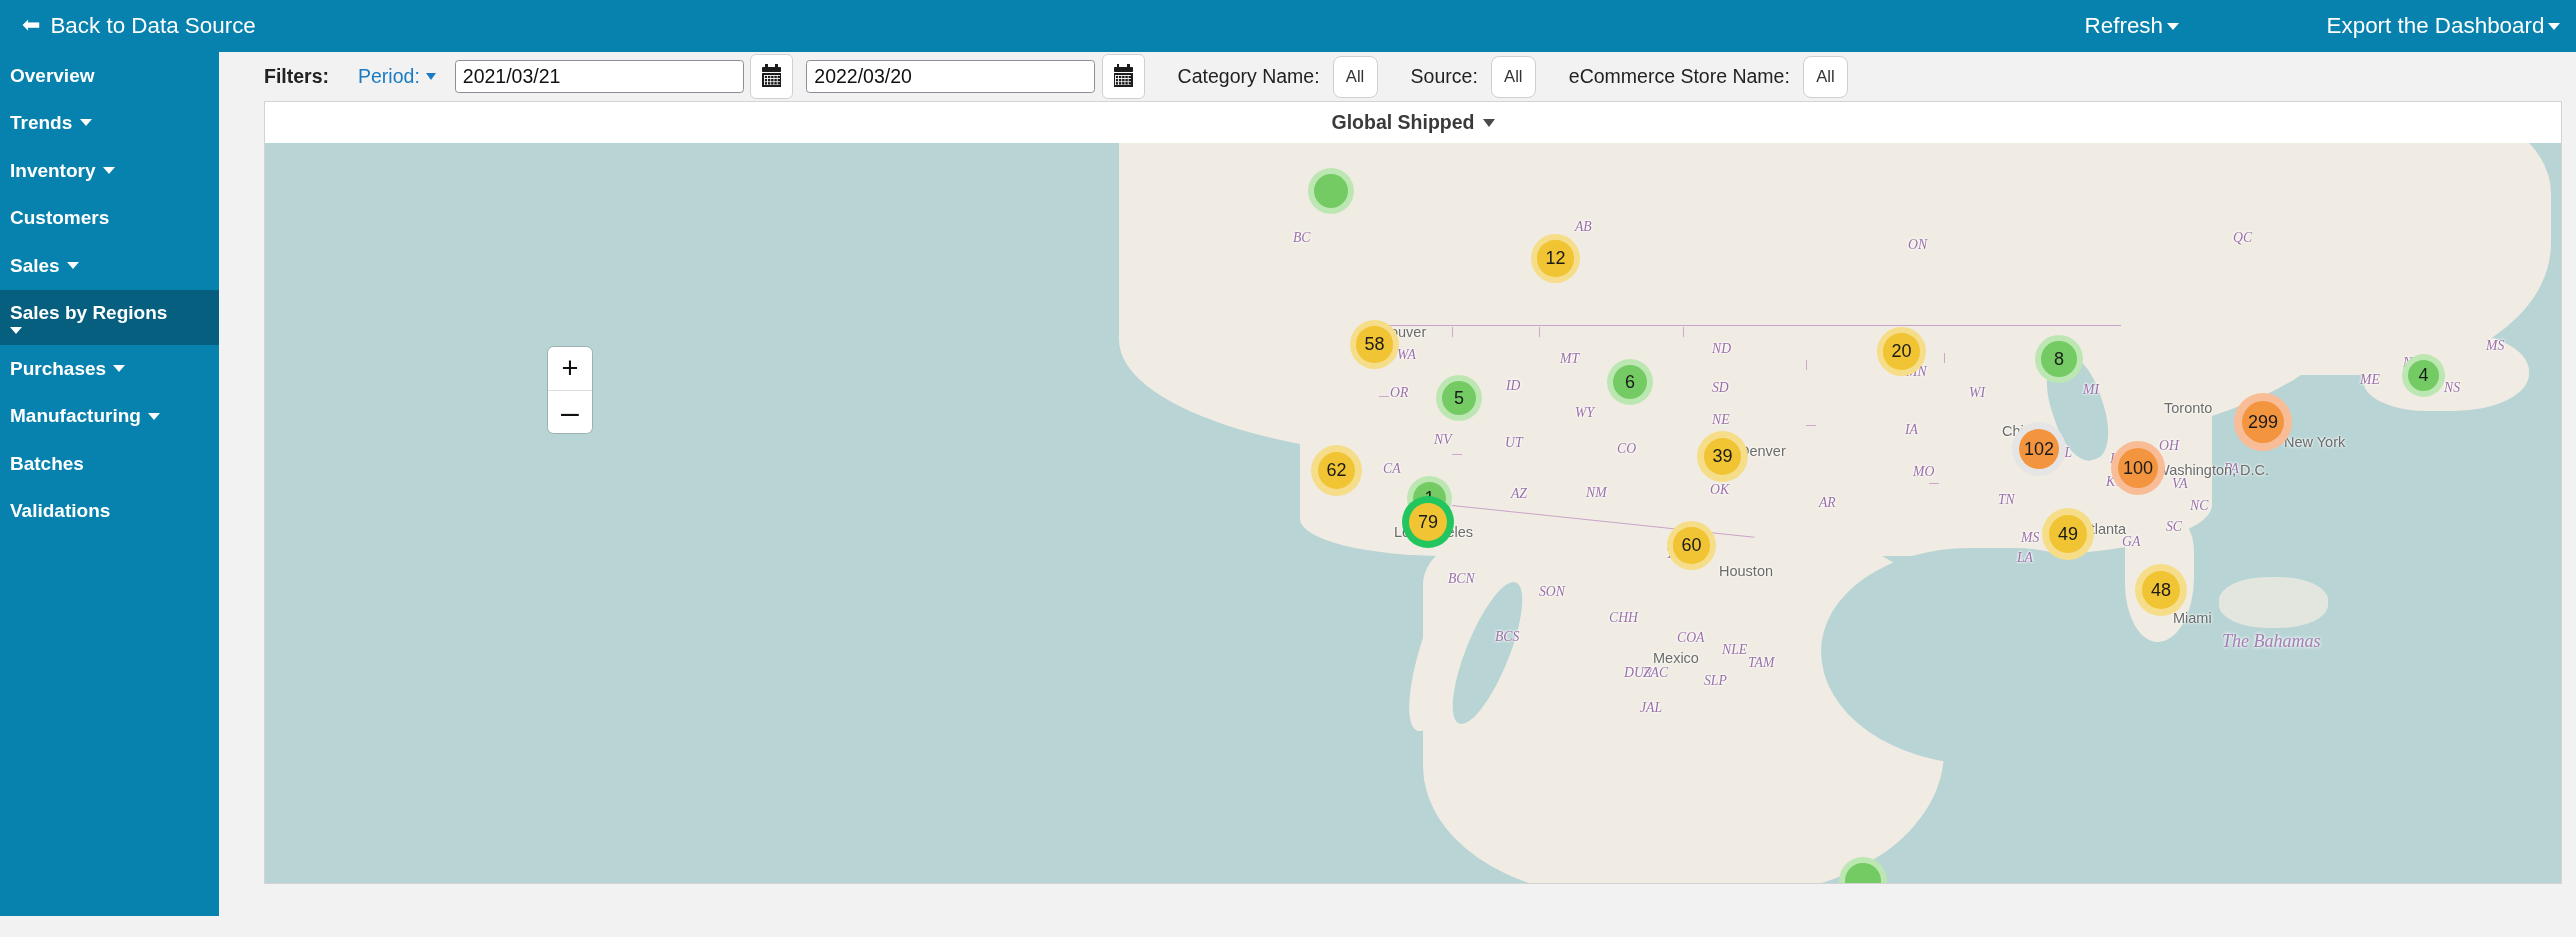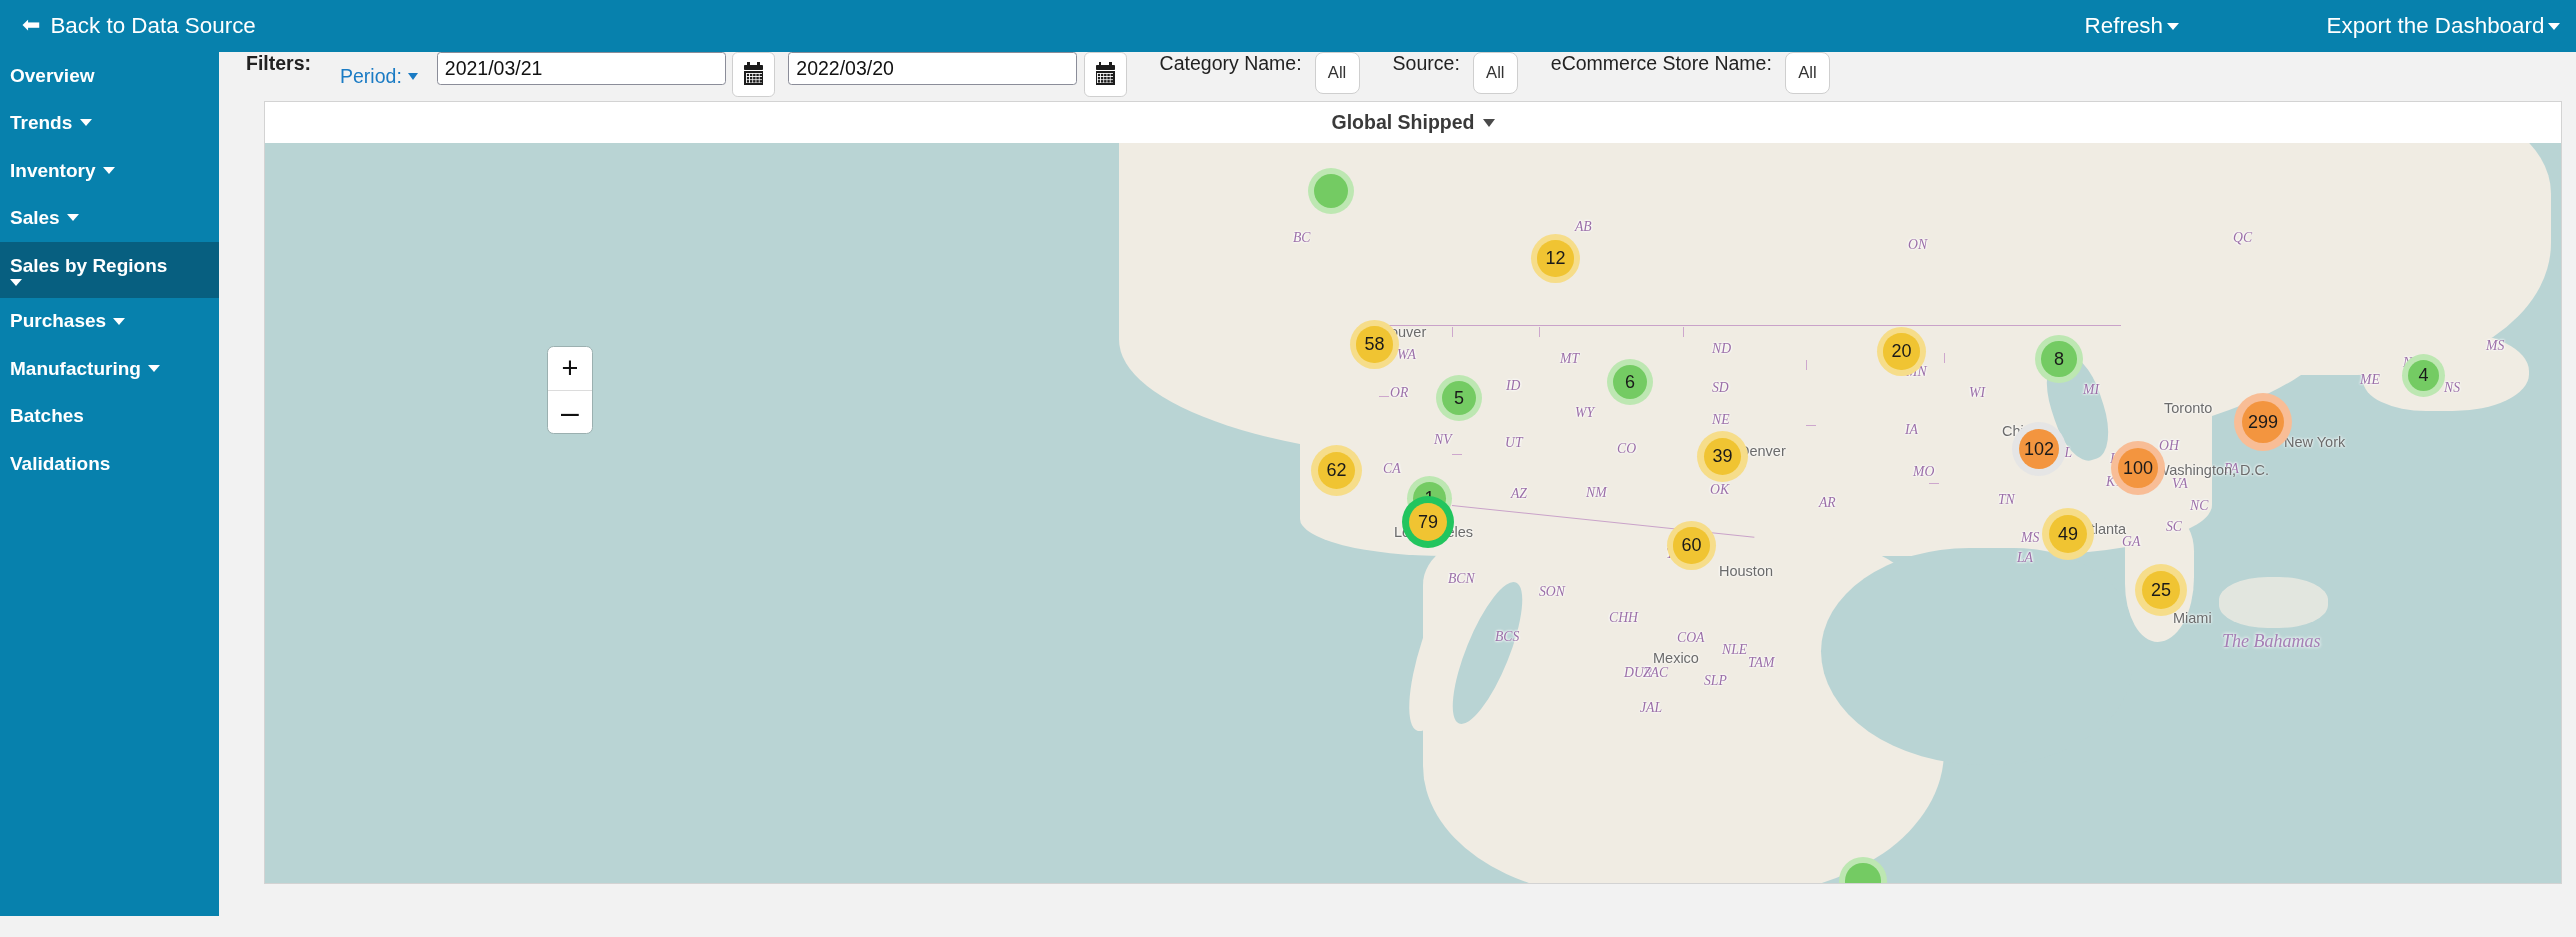--- a/index.html
+++ b/index.html
@@ -53,22 +53,22 @@
   .caret-block { display:block; margin-top: 1.4px; margin-left: 0; }
 
   
   .main {
     position: absolute; left: 219px; top: 52px;
     width: 2357px; height: 886px; background: #f2f2f2;
   }
 
   
   .filters {
-    height: 49px; display: flex; 
-    padding-left: 27px; gap: 0; background: #f2f2f2;
+    height: 49px; display: flex; align-items: center;
+    padding-left: 45px; gap: 0; background: #f2f2f2;
   }
   .filters-label { font-size: 19.5px; font-weight: bold; color: #222; margin-right: 29px; }
   .period-label {
     font-size: 19.5px; color: #1a7bc4; cursor: pointer;
     display: flex; align-items: center; margin-right: 19px; white-space: nowrap;
   }
   .caret-blue {
     display: inline-block; width: 0; height: 0; margin-left: 5.8px;
     border-left: 5.8px solid transparent; border-right: 5.8px solid transparent;
     border-top: 7.2px solid #1a7bc4;
@@ -208,20 +208,21 @@
       <span>Export the Dashboard</span>
       <span class="caret-white"></span>
     </div>
   </div>
 </div>
 
 <div class="sidebar" id="sidebar">
     <div class="side-item"><span>Overview</span></div>
     <div class="side-item"><span>Trends</span><span class="caret-side"></span></div>
     <div class="side-item"><span>Inventory</span><span class="caret-side"></span></div>
+    <div class="side-item"><span>Customers</span></div>
     <div class="side-item"><span>Sales</span><span class="caret-side"></span></div>
     <div class="side-item active"><span>Sales by Regions</span><span class="caret-side caret-block"></span></div>
     <div class="side-item"><span>Purchases</span><span class="caret-side"></span></div>
     <div class="side-item"><span>Manufacturing</span><span class="caret-side"></span></div>
     <div class="side-item"><span>Batches</span></div>
     <div class="side-item"><span>Validations</span></div>
   </div>
 
 <div class="main">
 
@@ -434,21 +435,21 @@
           <div class="cluster" style="left: 1777px; top: 365px; width: 52px; height: 52px; background: rgb(246, 221, 138);">
             <div class="inner" style="background: rgb(240, 196, 50);"></div>
             <span class="num">49</span>
           </div>
           <div class="cluster" style="left: 1402px; top: 378px; width: 49px; height: 49px; background: rgb(246, 221, 138);">
             <div class="inner" style="background: rgb(240, 196, 50);"></div>
             <span class="num">60</span>
           </div>
           <div class="cluster" style="left: 1870px; top: 421px; width: 52px; height: 52px; background: rgb(246, 221, 138);">
             <div class="inner" style="background: rgb(240, 196, 50);"></div>
-            <span class="num">25</span>
+            <span class="num">48</span>
           </div>
           <div class="cluster" style="left: 1043px; top: 25px; width: 46px; height: 46px; background: rgb(189, 231, 178);">
             <div class="inner" style="background: rgb(116, 203, 99);"></div>
           </div>
           <div class="cluster" style="left: 1574px; top: 714px; width: 48px; height: 48px; background: rgb(189, 231, 178);">
             <div class="inner" style="background: rgb(116, 203, 99);"></div>
           </div>
         </div>
     </div>
   </div>

